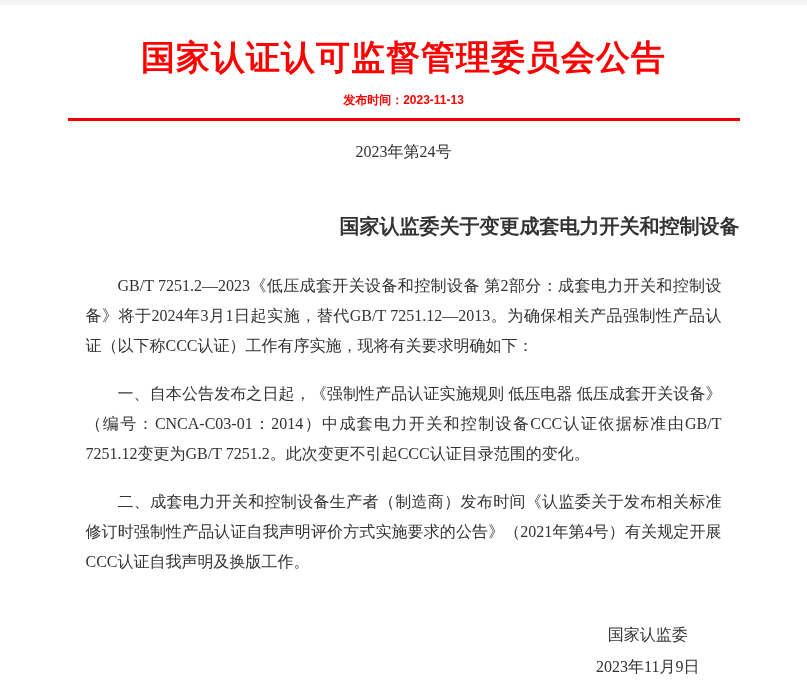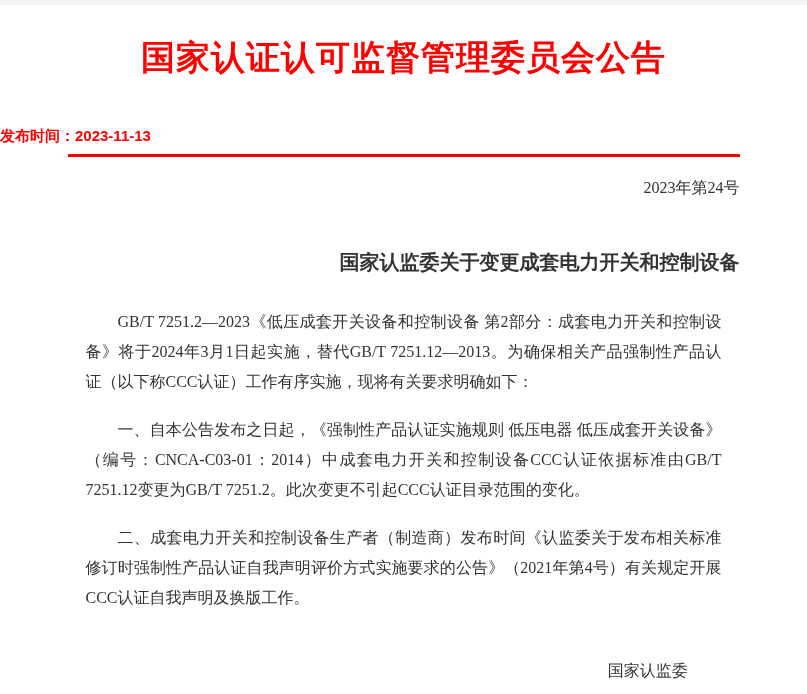--- a/index.html
+++ b/index.html
@@ -21,41 +21,41 @@
     margin: 33px 0 0 0;
     text-align: center;
     color: #ff0000;
     font-family: Liberation Serif, serif;
     font-weight: bold;
     font-size: 34px;
     line-height: 40px;
     letter-spacing: 1px;
   }
   .publish-time {
-    margin-top: 51px;
-    text-align: left;
+    margin-top: 15px;
+    text-align: center;
     color: #fe0000;
     font-family: "Liberation Sans", "DejaVu Sans", sans-serif;
     font-weight: bold;
-    font-size: 15px;
+    font-size: 12px;
     line-height: 14px;
   }
   .content {
     width: 672px;
     margin: 0 auto;
   }
   .red-rule {
     border: none;
     height: 3px;
     background: #f50000;
     margin: 11px 0 0 0;
   }
   .doc-number {
     margin-top: 21px;
-    text-align: right;
+    text-align: center;
     color: #333333;
     font-size: 16px;
     line-height: 20px;
   }
   .doc-title {
     margin: 47px 0 0 0;
     text-align: right;
     color: #333333;
     font-family: "Liberation Sans", "DejaVu Sans", sans-serif;
     font-weight: bold;

